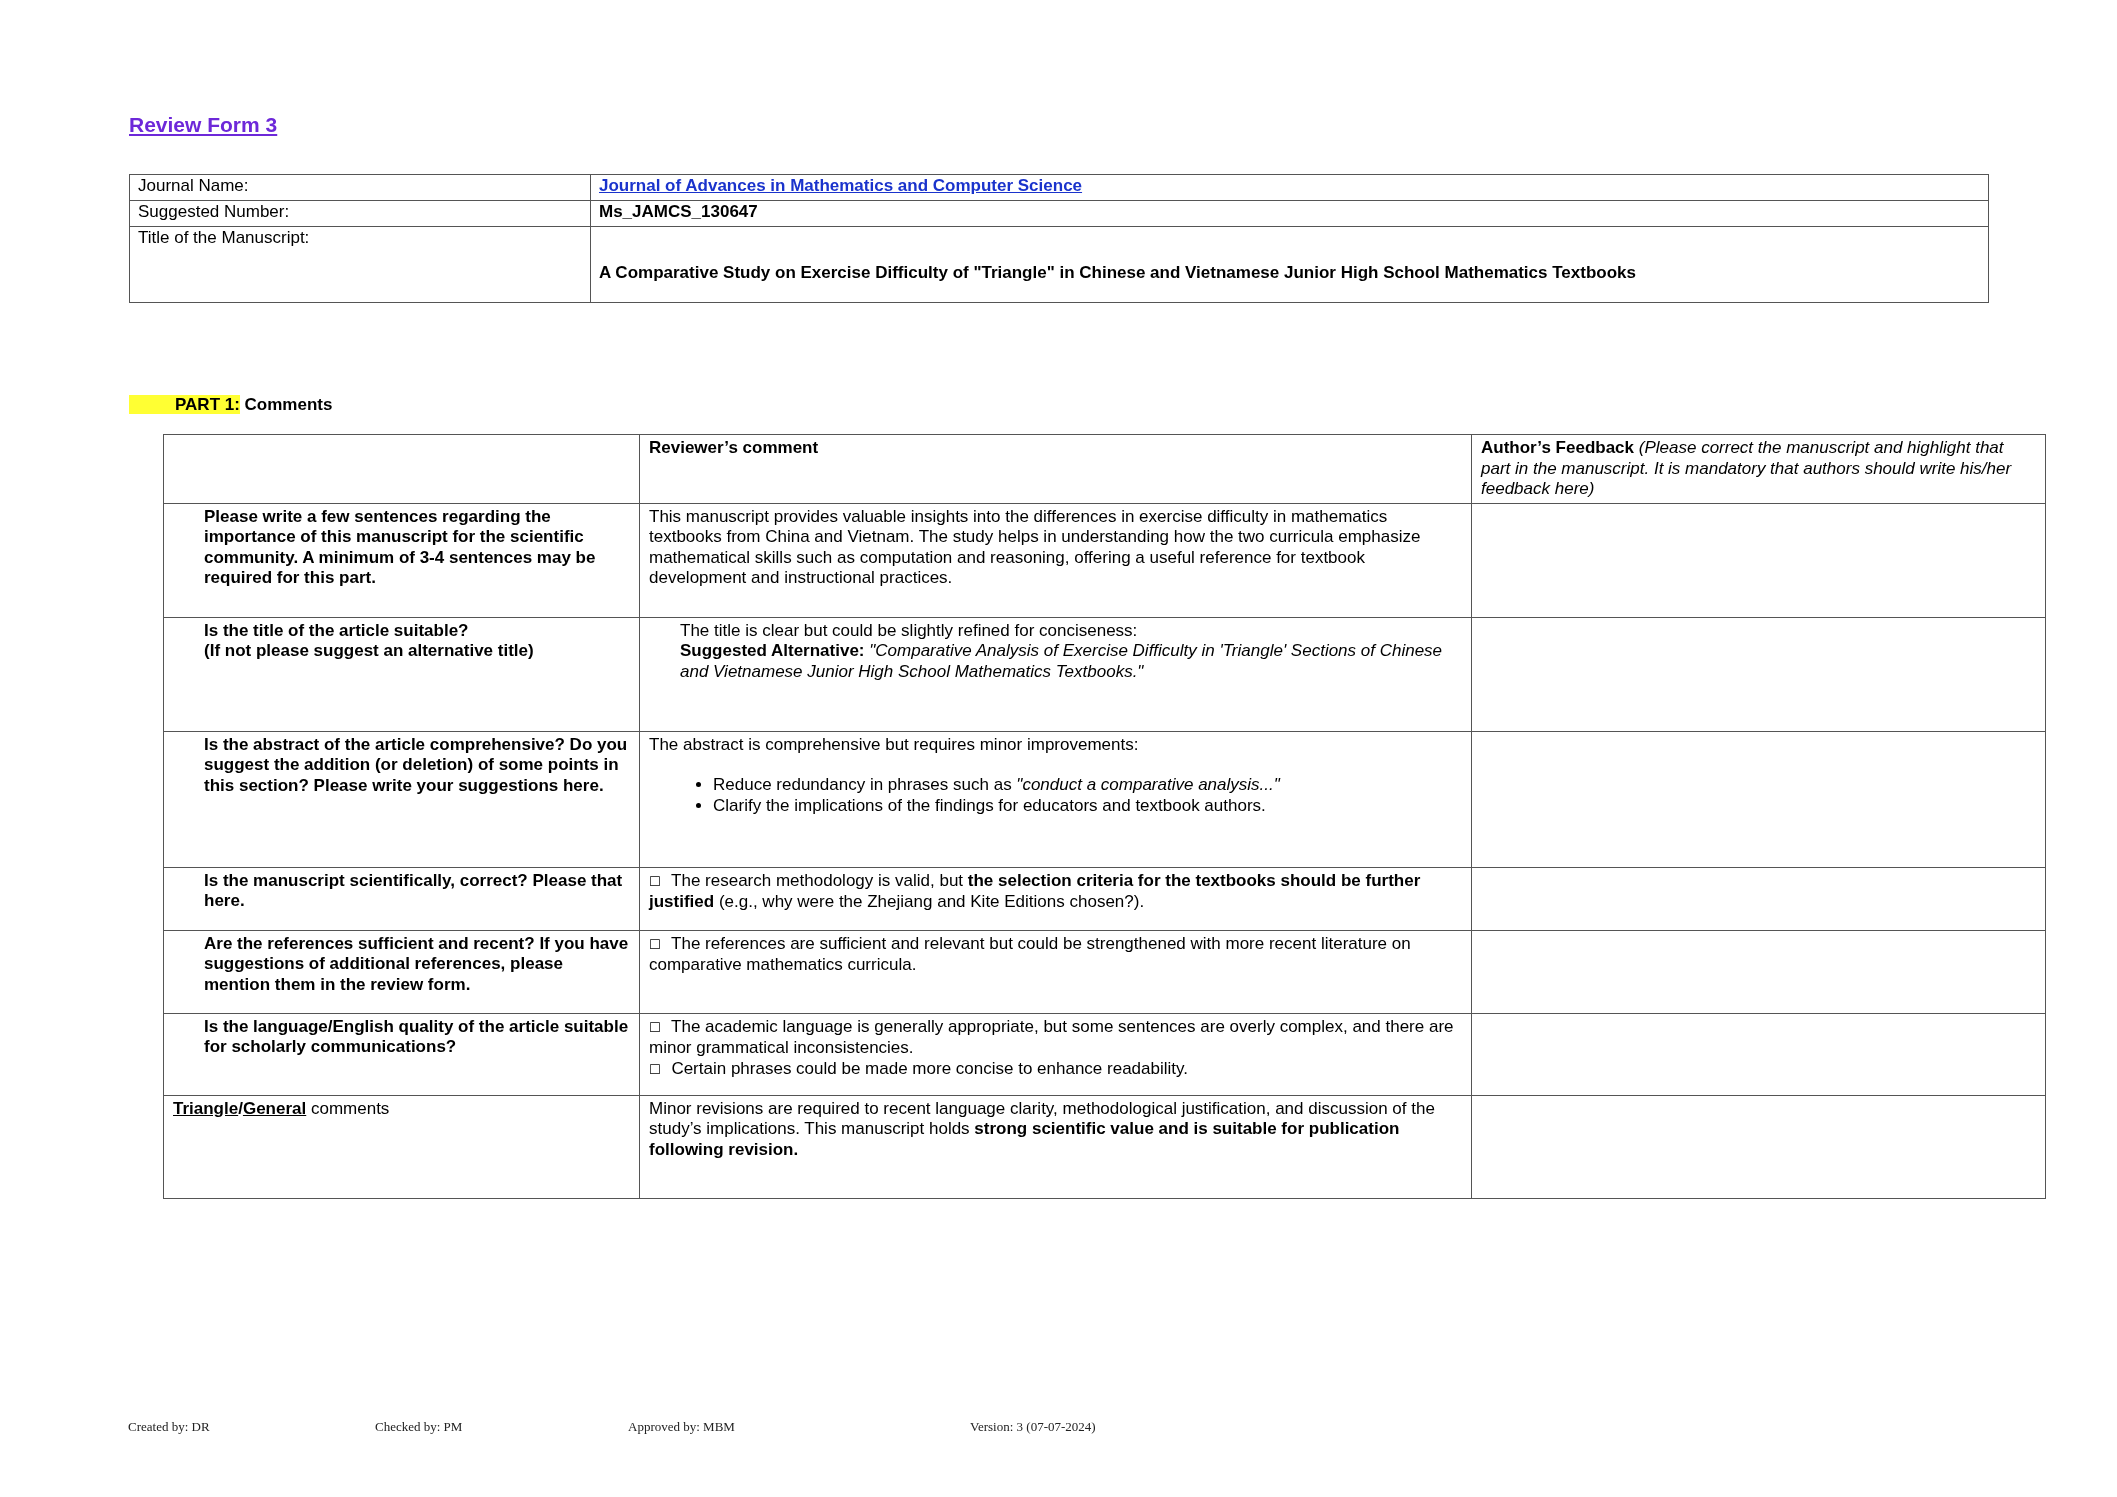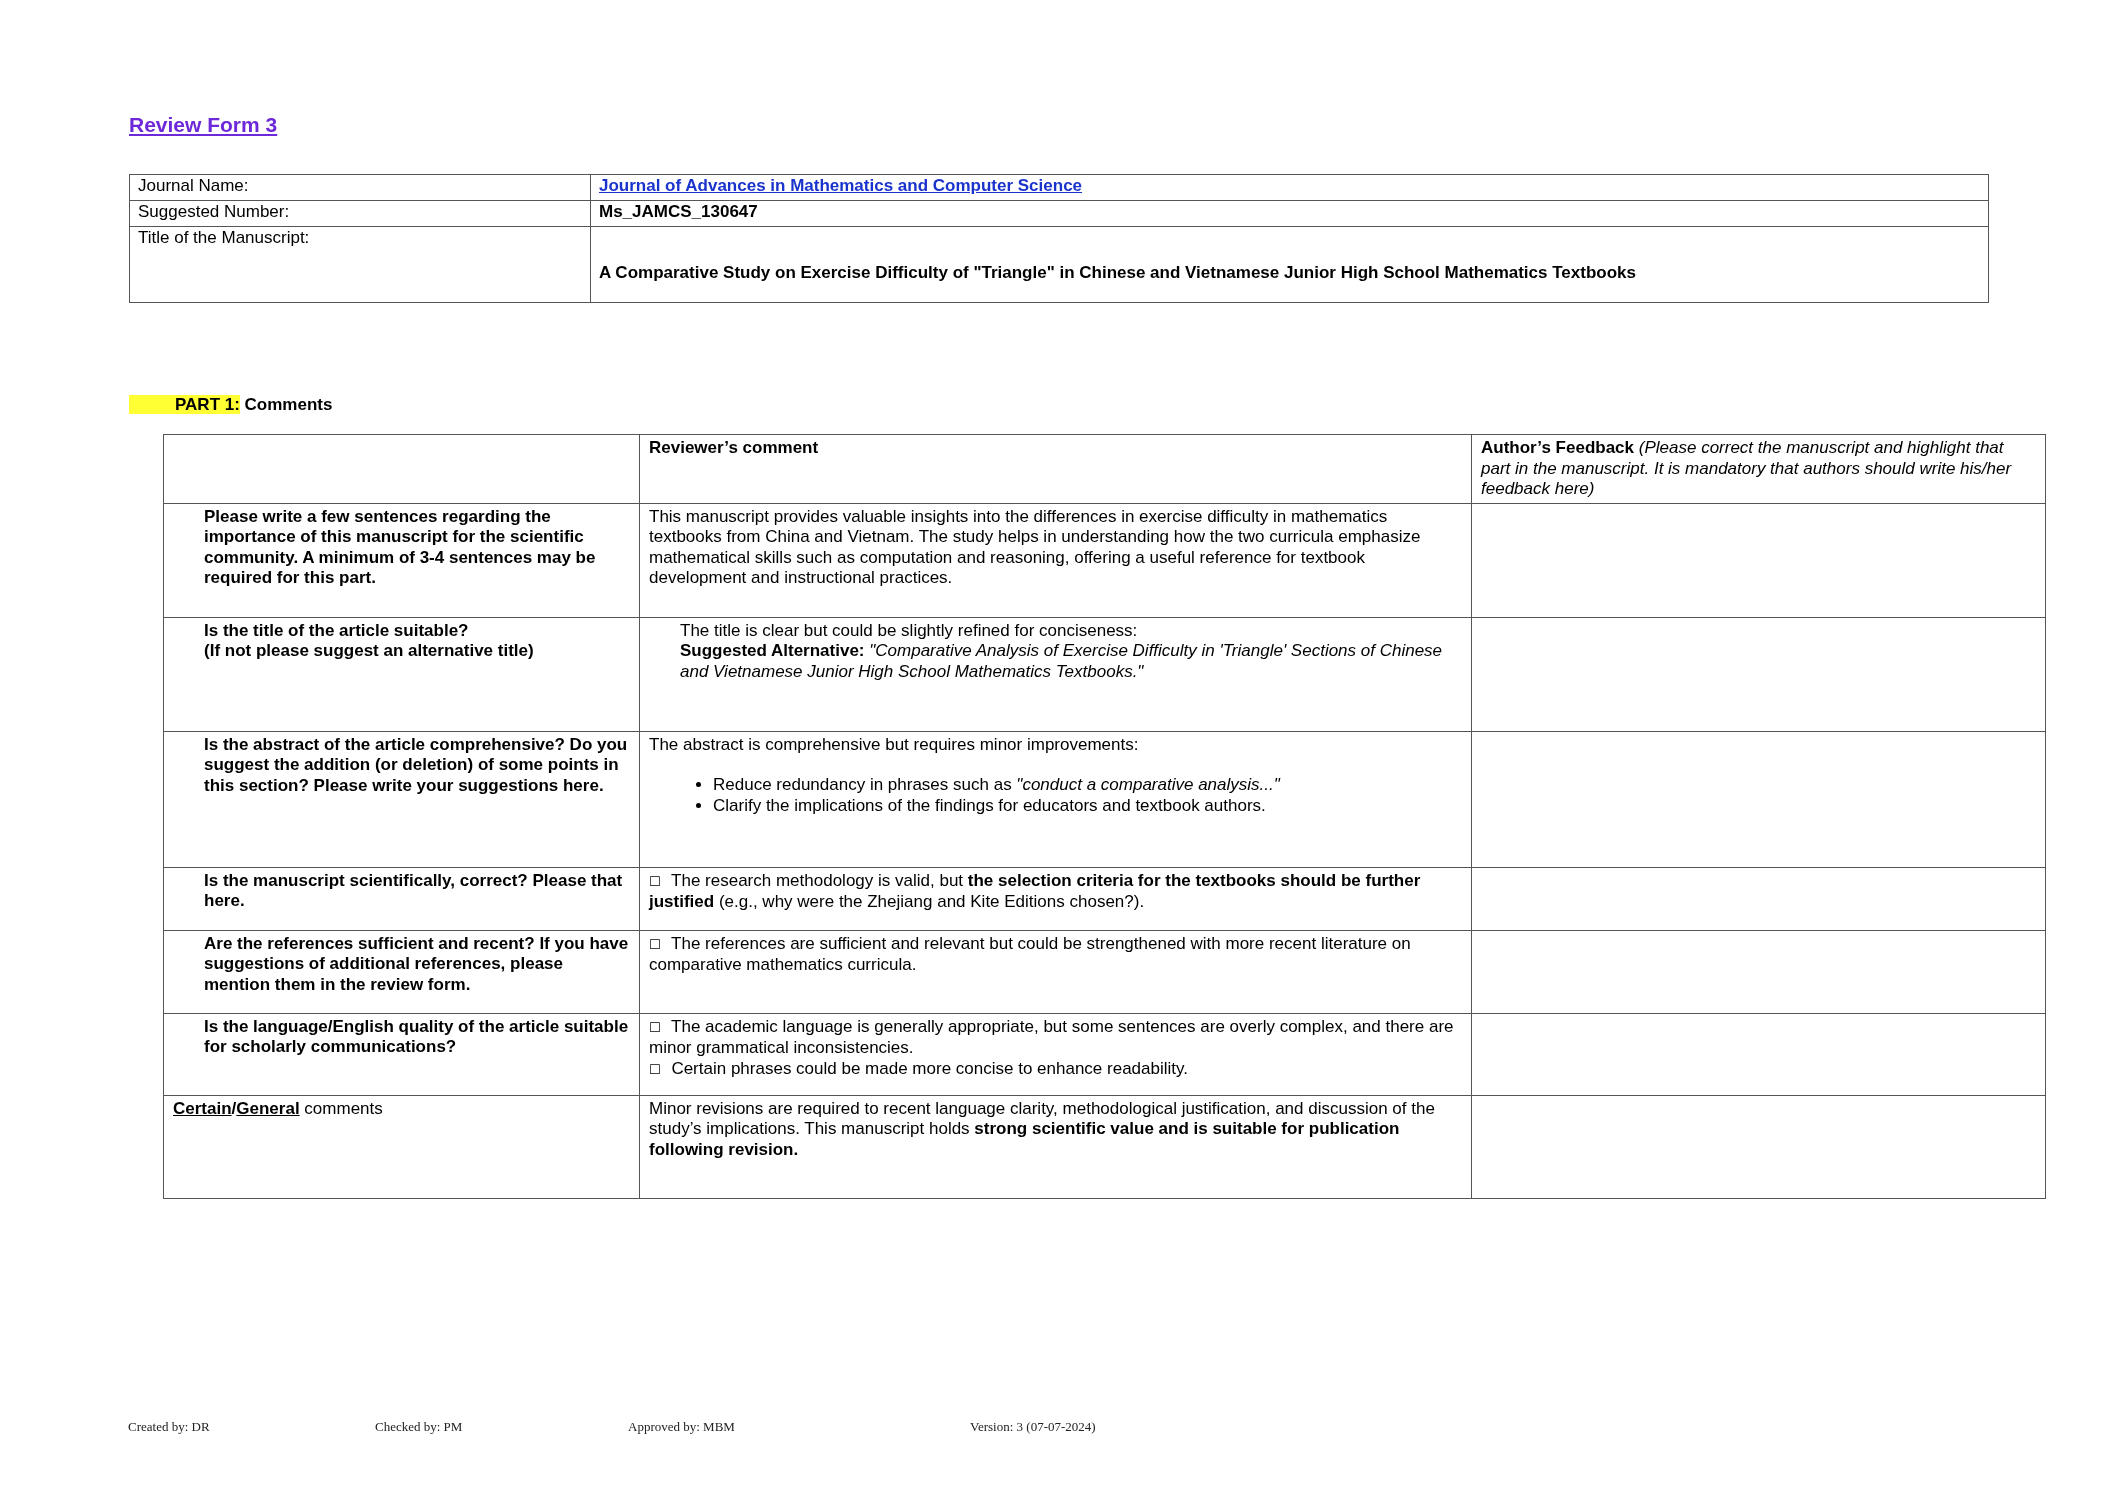--- a/index.html
+++ b/index.html
@@ -140,21 +140,21 @@
   <tr style="height:82px">
     <td class="q">Is the language/English quality of the article suitable for scholarly communications?</td>
     <td>
       <div><span class="cb">☐</span><span> The academic language is generally appropriate, but some sentences are overly complex, and there are minor grammatical inconsistencies.</span></div>
       <div><span class="cb">☐</span><span> Certain phrases could be made more concise to enhance readability.</span></div>
     </td>
     <td></td>
   </tr>
 
   <tr style="height:103px">
-    <td style="padding-left:9px"><span class="u">Certain</span><span class="bold">/</span><span class="u">General</span><span> comments</span></td>
+    <td style="padding-left:9px"><span class="u">Triangle</span><span class="bold">/</span><span class="u">General</span><span> comments</span></td>
     <td><span>Minor revisions are required to recent language clarity, methodological justification, and discussion of the study’s implications. This manuscript holds </span><span class="bold">strong scientific value and is suitable for publication following revision</span><span class="bold">.</span></td>
     <td></td>
   </tr>
 </tbody>
   </table>
 
 <div class="footer">
   <span style="left:0">Created by: DR</span>
   <span style="left:247px">Checked by: PM</span>
   <span style="left:500px">Approved by: MBM</span>

